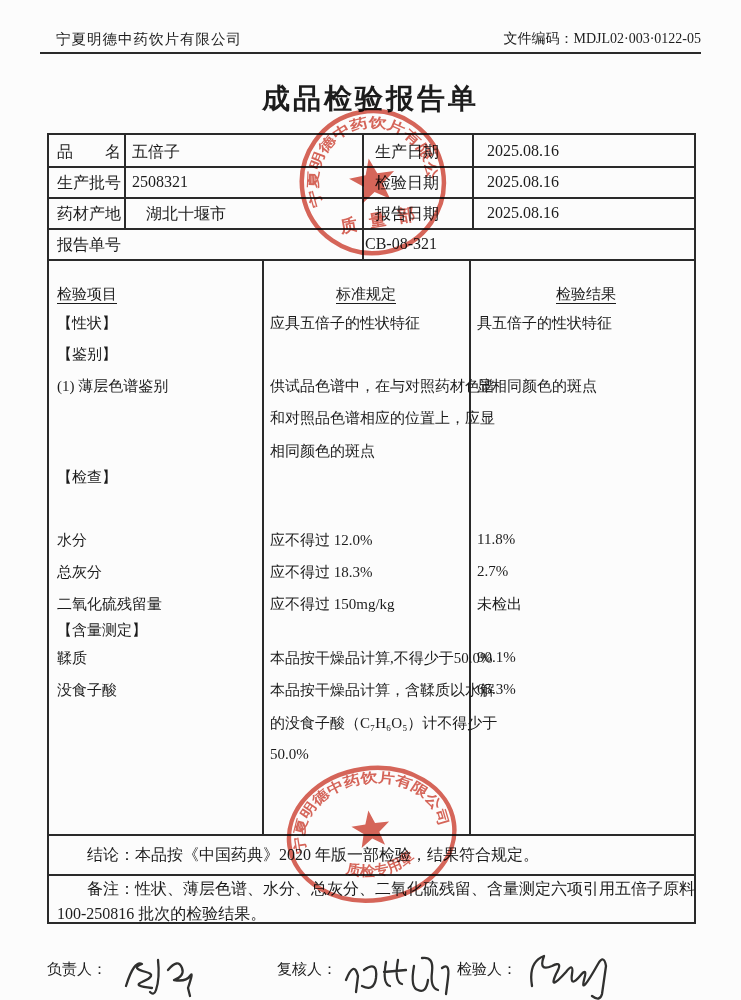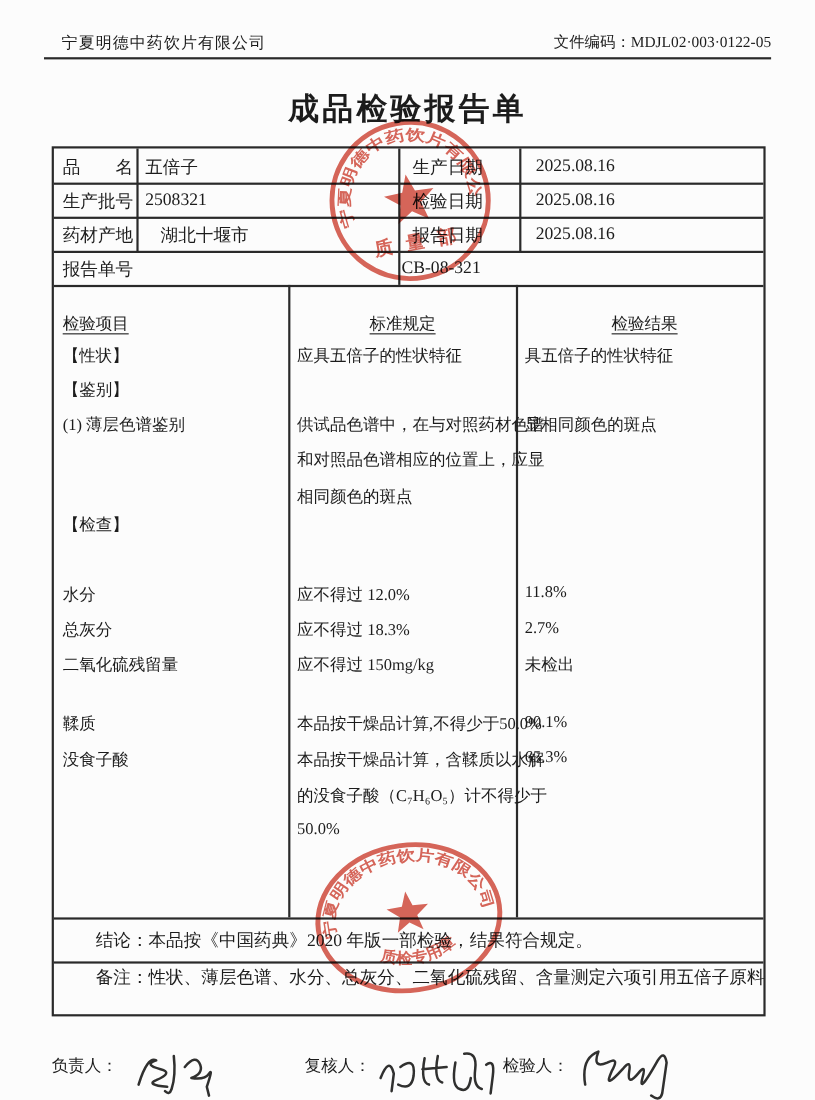--- a/index.html
+++ b/index.html
@@ -120,20 +120,25 @@
   <div class="mrow" style="top:428px">
       <span class="c1">总灰分</span>
       <span class="c2">应不得过 18.3%</span>
       <span class="c3">2.7%</span>
     </div>
   <div class="mrow" style="top:460px">
       <span class="c1">二氧化硫残留量</span>
       <span class="c2">应不得过 150mg/kg</span>
       <span class="c3">未检出</span>
     </div>
+  <div class="mrow" style="top:486px">
+      <span class="c1">【含量测定】</span>
+      <span class="c2"></span>
+      <span class="c3"></span>
+    </div>
   <div class="mrow" style="top:514px">
       <span class="c1">鞣质</span>
       <span class="c2">本品按干燥品计算,不得少于50.0%</span>
       <span class="c3">90.1%</span>
     </div>
   <div class="mrow" style="top:546px">
       <span class="c1">没食子酸</span>
       <span class="c2">本品按干燥品计算，含鞣质以水解</span>
       <span class="c3">65.3%</span>
     </div>
@@ -143,20 +148,21 @@
       <span class="c3"></span>
     </div>
   <div class="mrow" style="top:611px">
       <span class="c1"></span>
       <span class="c2">50.0%</span>
       <span class="c3"></span>
     </div>
 
   <div class="concl" style="top:710px">结论：本品按《中国药典》2020 年版一部检验，结果符合规定。</div>
   <div class="concl" style="top:744px">备注：性状、薄层色谱、水分、总灰分、二氧化硫残留、含量测定六项引用五倍子原料</div>
+  <div class="concl" style="left:8px;top:769px">100-250816 批次的检验结果。</div>
 </div>
 
 <svg class="abs stamp" style="left:293px;top:104px;transform:rotate(-10deg)" width="162" height="158" viewBox="0 0 162 158">
   <circle cx="80" cy="78" r="71" fill="none" stroke="#cd3a2b" stroke-width="4.5"></circle>
   <path id="ringTop" d="M 26.9,92.2 A 55,55 0 1 1 133.1,92.2" fill="none"></path>
   <text fill="#cd3a2b" font-size="13.5" font-weight="bold" font-family="'Liberation Serif',serif">
     <textPath href="#ringTop" lengthAdjust="spacingAndGlyphs" textLength="212">宁夏明德中药饮片有限公司</textPath>
   </text>
   <polygon fill="#cd3a2b" points="80,54 74.1,69.9 57.2,70.6 70.5,81.1 65.9,97.4 80,88 94.1,97.4 89.5,81.1 102.8,70.6 85.9,69.9"></polygon>
   <text x="80" y="122" text-anchor="middle" fill="#cd3a2b" font-size="17" font-weight="bold" letter-spacing="4" font-family="'Liberation Serif',serif">质 量 部</text>

